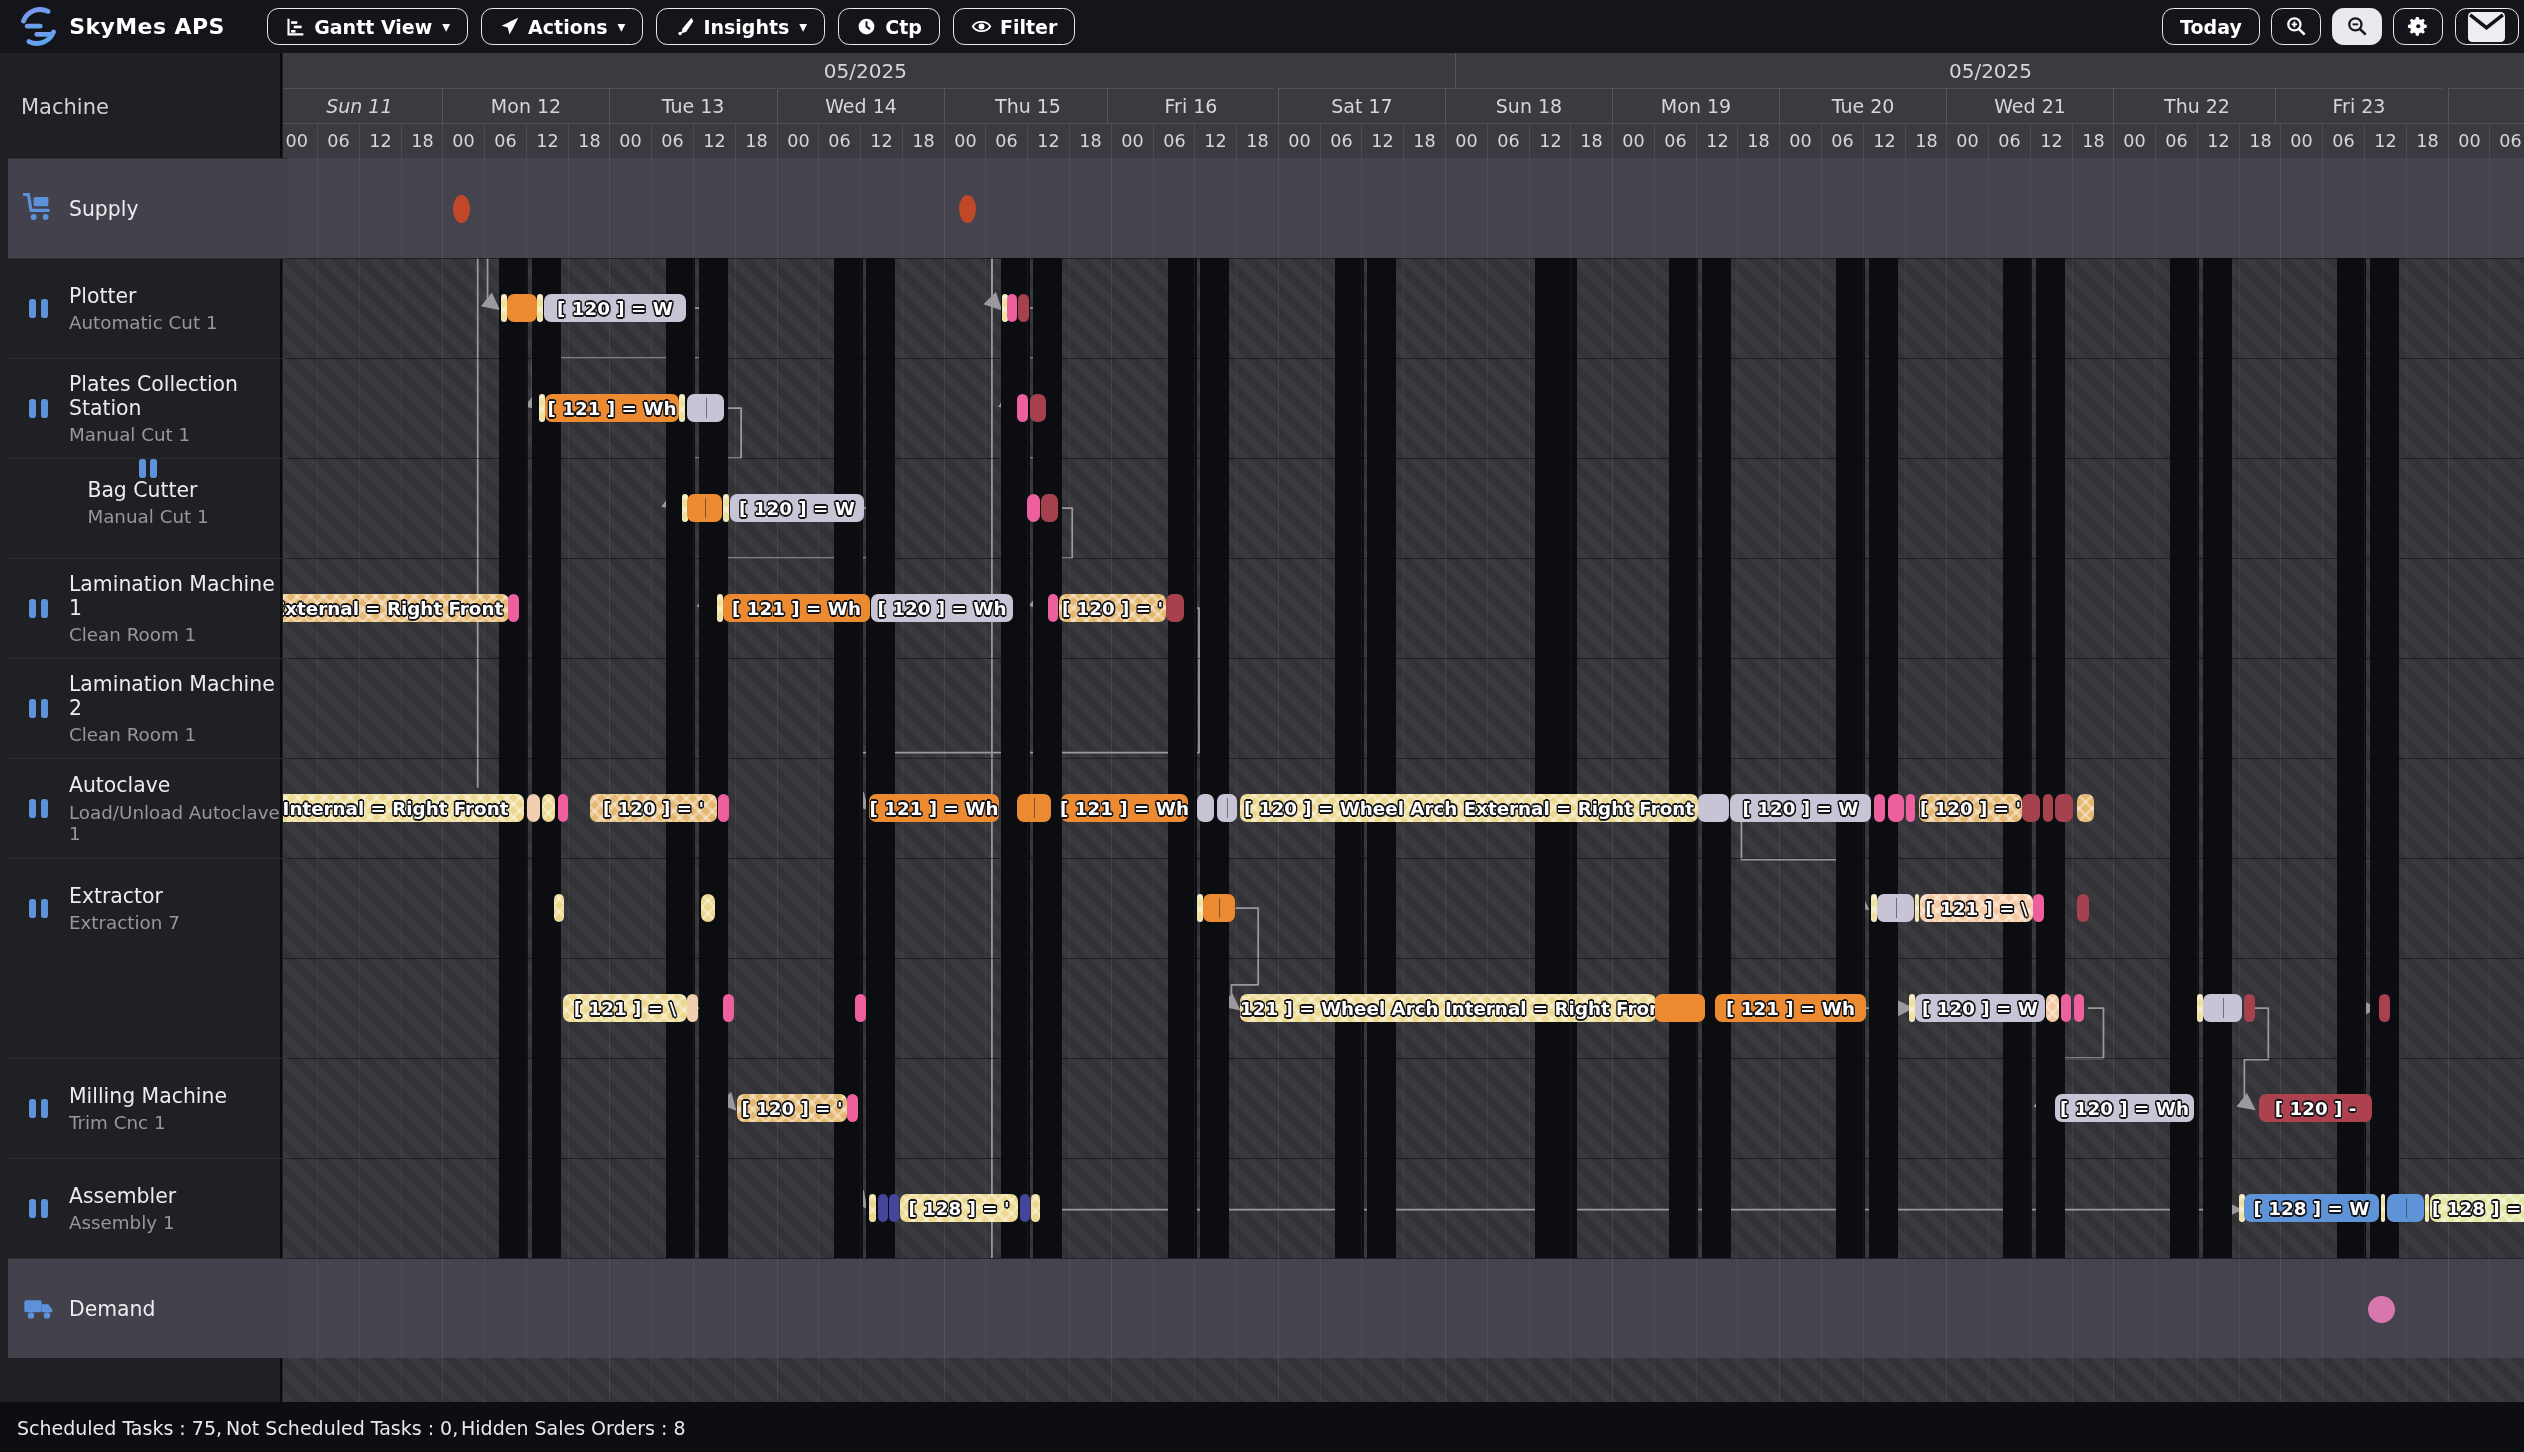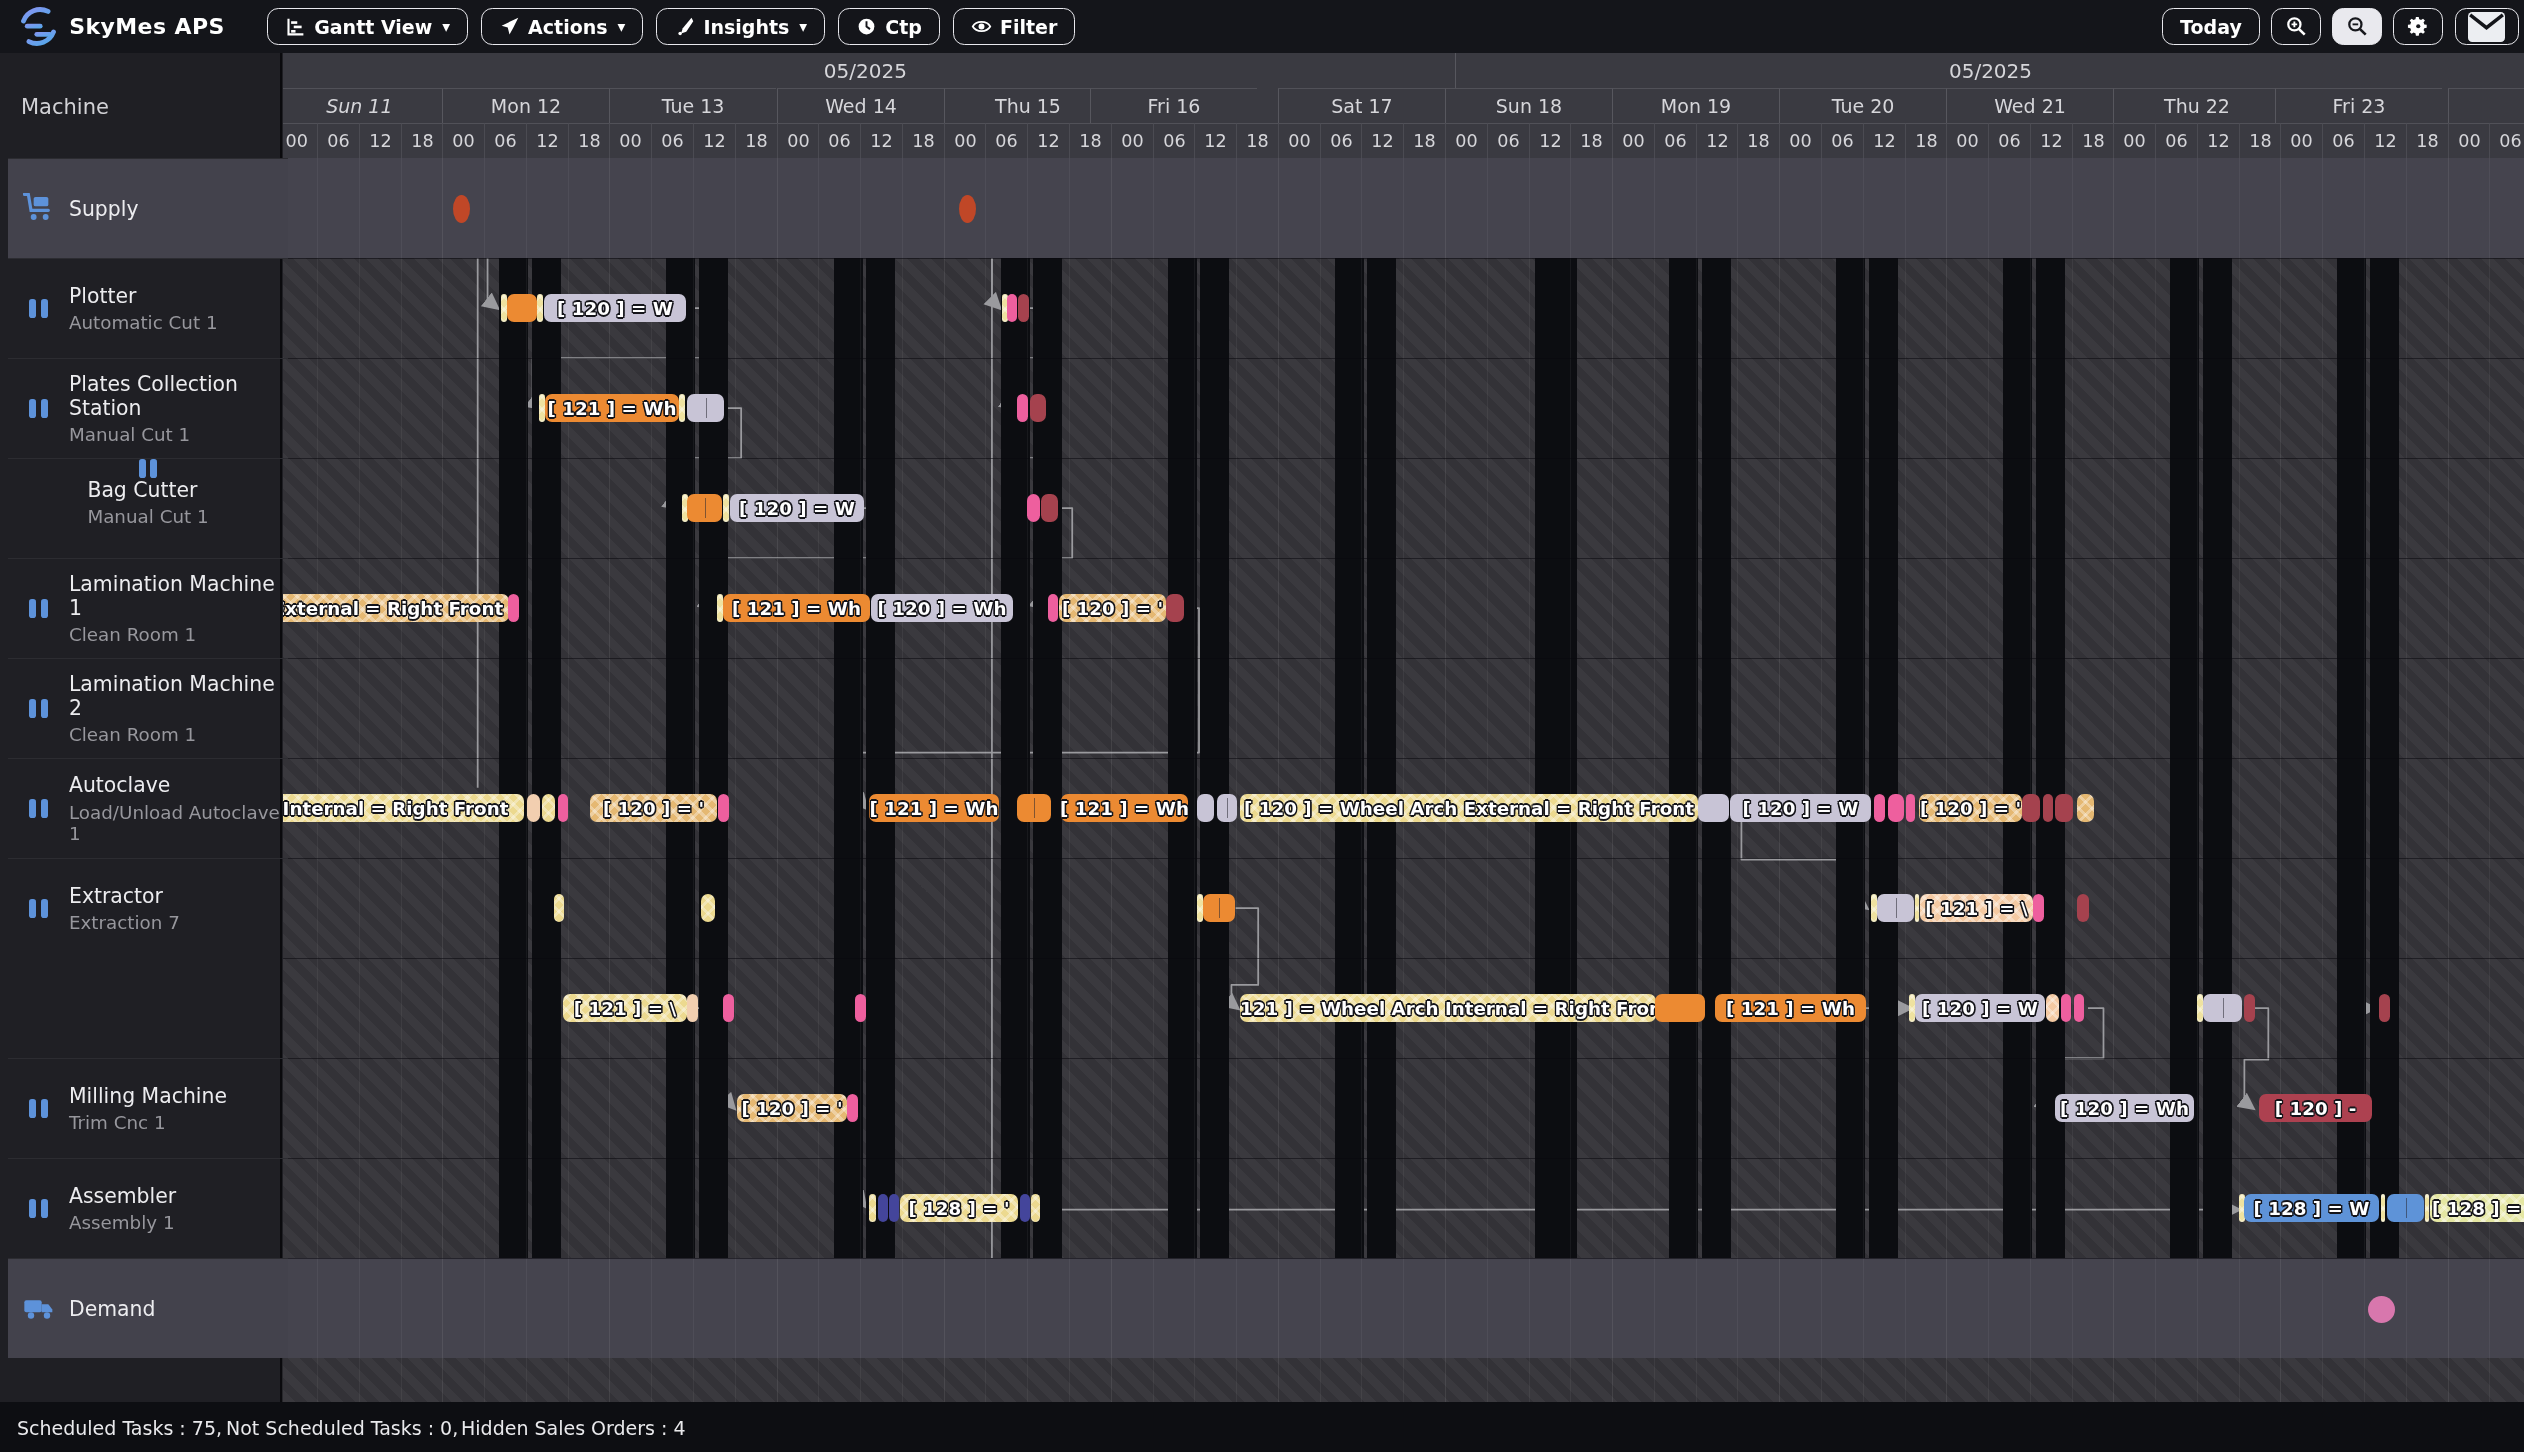--- a/index.html
+++ b/index.html
@@ -338,21 +338,21 @@
       <div class="dcell" style="left: 494px; width: 167px;">Wed 14</div>
       <div class="hcell" style="left: 494px; width: 42px;">00</div>
       <div class="hcell" style="left: 535px; width: 42px;">06</div>
       <div class="hcell" style="left: 577px; width: 42px;">12</div>
       <div class="hcell" style="left: 619px; width: 42px;">18</div>
       <div class="dcell" style="left: 661px; width: 167px;">Thu 15</div>
       <div class="hcell" style="left: 661px; width: 42px;">00</div>
       <div class="hcell" style="left: 702px; width: 42px;">06</div>
       <div class="hcell" style="left: 744px; width: 42px;">12</div>
       <div class="hcell" style="left: 786px; width: 42px;">18</div>
-      <div class="dcell" style="left: 807px; width: 167px;">Fri 16</div>
+      <div class="dcell" style="left: 824px; width: 167px;">Fri 16</div>
       <div class="hcell" style="left: 828px; width: 42px;">00</div>
       <div class="hcell" style="left: 870px; width: 42px;">06</div>
       <div class="hcell" style="left: 911px; width: 42px;">12</div>
       <div class="hcell" style="left: 953px; width: 42px;">18</div>
       <div class="dcell" style="left: 995px; width: 167px;">Sat 17</div>
       <div class="hcell" style="left: 995px; width: 42px;">00</div>
       <div class="hcell" style="left: 1037px; width: 42px;">06</div>
       <div class="hcell" style="left: 1078px; width: 42px;">12</div>
       <div class="hcell" style="left: 1120px; width: 42px;">18</div>
       <div class="dcell" style="left: 1162px; width: 167px;">Sun 18</div>
@@ -695,16 +695,16 @@
       <div class="nband" style="left: 1887px; width: 29px; top: 0px; height: 44px;"></div>
       <div class="nband" style="left: 1920px; width: 29px; top: 0px; height: 44px;"></div>
       <div class="nband" style="left: 2054px; width: 29px; top: 0px; height: 44px;"></div>
       <div class="nband" style="left: 2087px; width: 29px; top: 0px; height: 44px;"></div>
     </div>
   <div id="fillstrip-l"></div>
 
   <div id="statusbar">
       <div class="st-item" style="left: 17px;">Scheduled Tasks : 75,</div>
       <div class="st-item" style="left: 226px;">Not Scheduled Tasks : 0,</div>
-      <div class="st-item" style="left: 461px;">Hidden Sales Orders : 4</div>
+      <div class="st-item" style="left: 461px;">Hidden Sales Orders : 8</div>
     </div>
 </div>
 
 
 </body></html>

